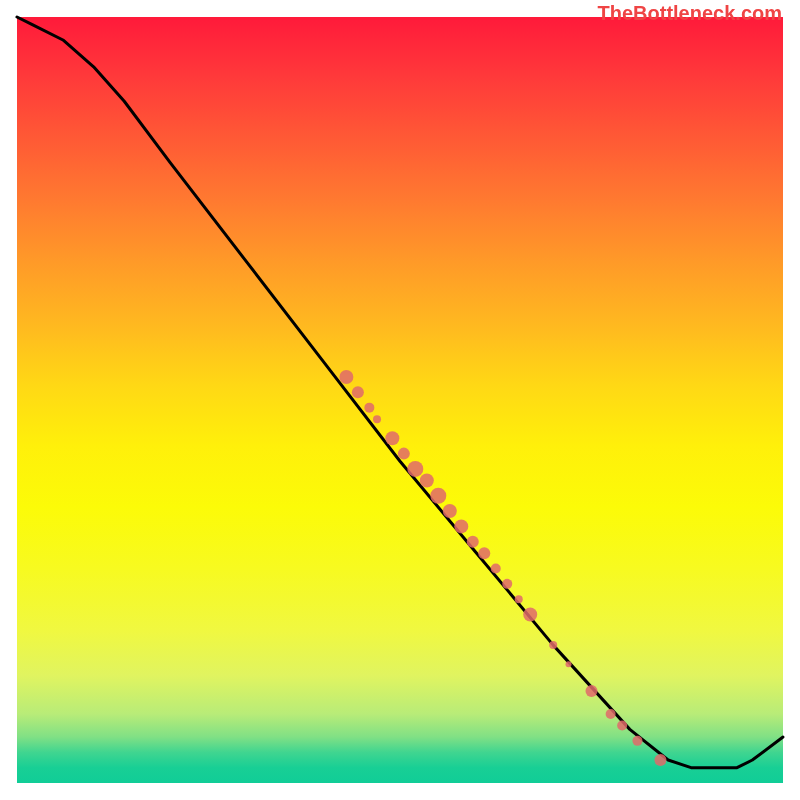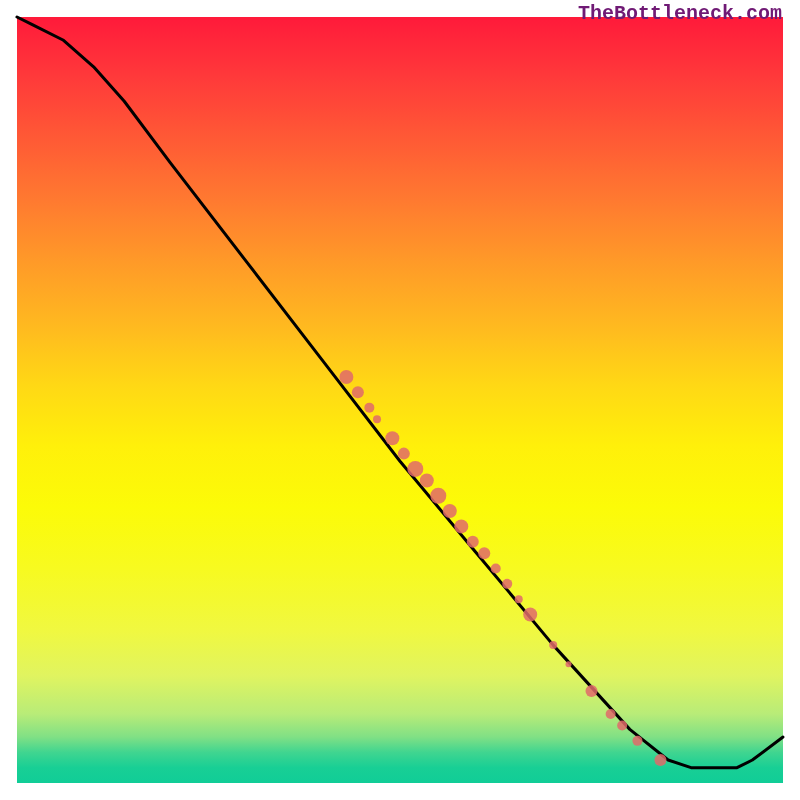--- a/index.html
+++ b/index.html
@@ -40,22 +40,22 @@
       #18cf95 98%,
       #10cd97 100%
     );
   }
   .attribution {
     position: absolute;
     top: 2px;
     right: 18px;
     font-size: 20px;
     font-weight: bold;
-    color: #701a75;
-    font-family: Liberation Mono, monospace;
+    color: #ef4444;
+    font-family: Liberation Sans, sans-serif;
   }
   svg.overlay {
     position: absolute;
     left: 0;
     top: 0;
     width: 800px;
     height: 800px;
     pointer-events: none;
   }
 </style>

